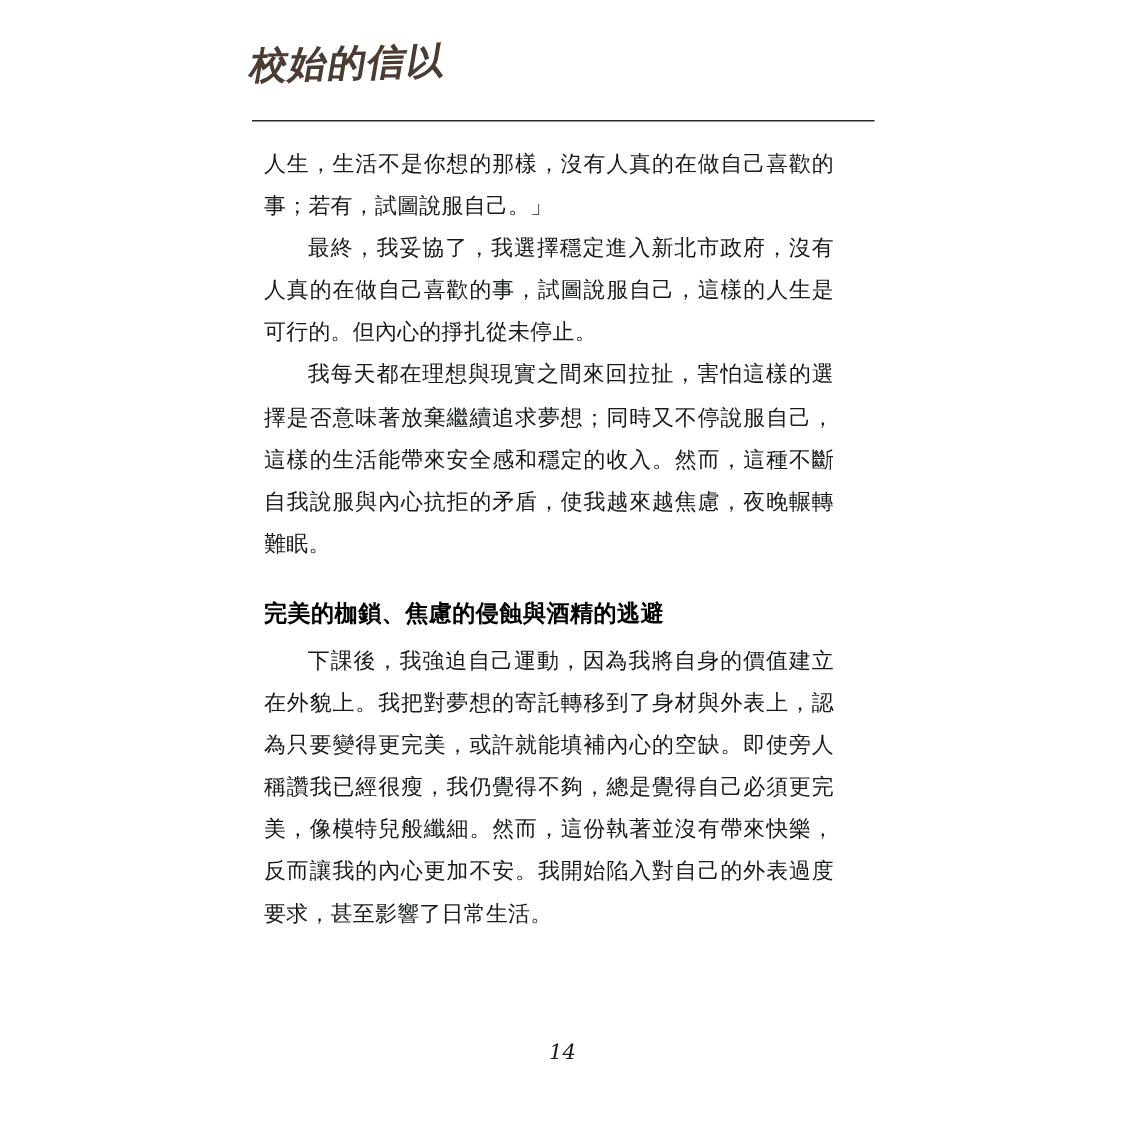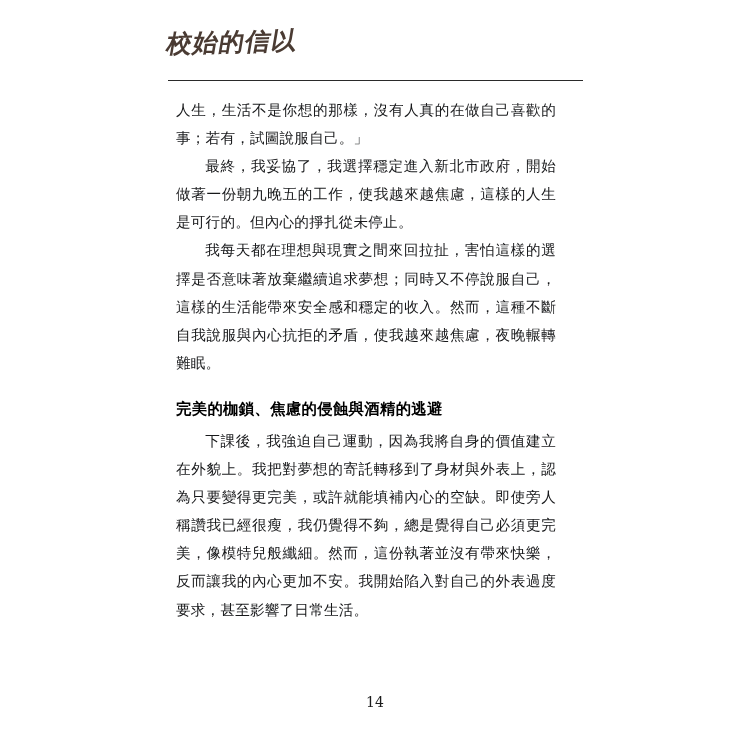--- a/index.html
+++ b/index.html
@@ -71,38 +71,39 @@
     margin: 18px 0 4px 0;
     letter-spacing: 0.3px;
     font-family: "DejaVu Sans", sans-serif;
   }
   .page-number {
     position: absolute;
     left: 0;
     right: 0;
     top: 694px;
     text-align: center;
+    font-style: italic;
     font-size: 14px;
     color: #1b1b1b;
     font-family: "DejaVu Serif", serif;
   }
 </style>
 </head>
 <body>
 
 <div class="page">
 
   <div class="header">
     <div class="header-title">校始的信以</div>
   </div>
   <div class="header-rule"></div>
 
   <div class="content">
     <p class="para">人生，生活不是你想的那樣，沒有人真的在做自己喜歡的事；若有，試圖說服自己。」</p>
-    <p class="para indent">最終，我妥協了，我選擇穩定進入新北市政府，開始做著一份朝九晚五的工作，使我越來越焦慮，這樣的人生是可行的。但內心的掙扎從未停止。</p>
+    <p class="para indent">最終，我妥協了，我選擇穩定進入新北市政府，沒有人真的在做自己喜歡的事，試圖說服自己，這樣的人生是可行的。但內心的掙扎從未停止。</p>
     <p class="para indent">我每天都在理想與現實之間來回拉扯，害怕這樣的選擇是否意味著放棄繼續追求夢想；同時又不停說服自己，這樣的生活能帶來安全感和穩定的收入。然而，這種不斷自我說服與內心抗拒的矛盾，使我越來越焦慮，夜晚輾轉難眠。</p>
 
     <h2 class="section-heading">完美的枷鎖、焦慮的侵蝕與酒精的逃避</h2>
 
     <p class="para indent">下課後，我強迫自己運動，因為我將自身的價值建立在外貌上。我把對夢想的寄託轉移到了身材與外表上，認為只要變得更完美，或許就能填補內心的空缺。即使旁人稱讚我已經很瘦，我仍覺得不夠，總是覺得自己必須更完美，像模特兒般纖細。然而，這份執著並沒有帶來快樂，反而讓我的內心更加不安。我開始陷入對自己的外表過度要求，甚至影響了日常生活。</p>
   </div>
 
   <div class="page-number">14</div>
 
 </div>

